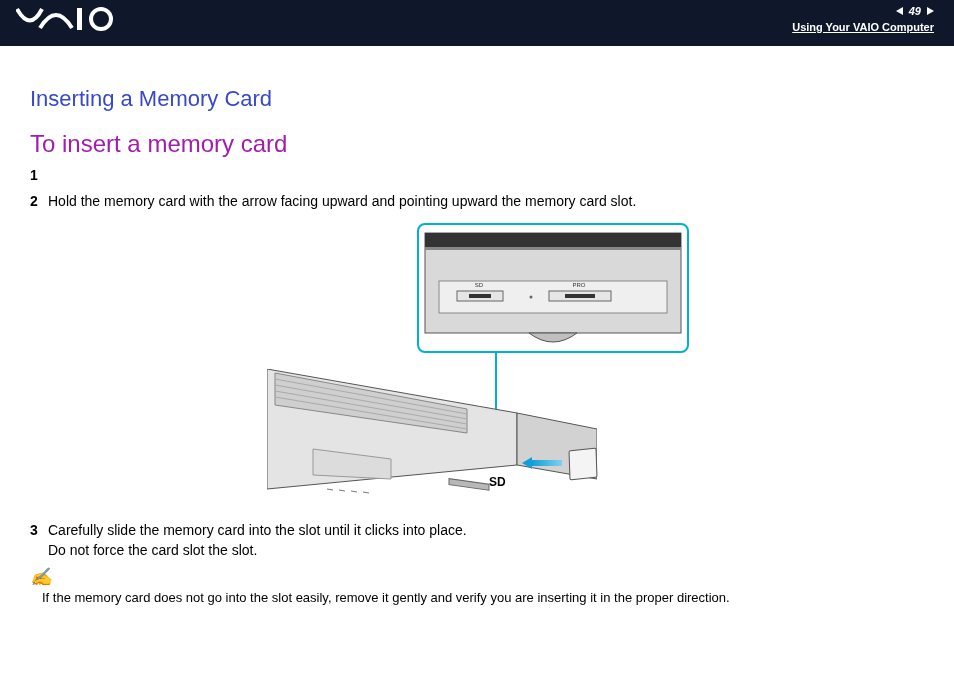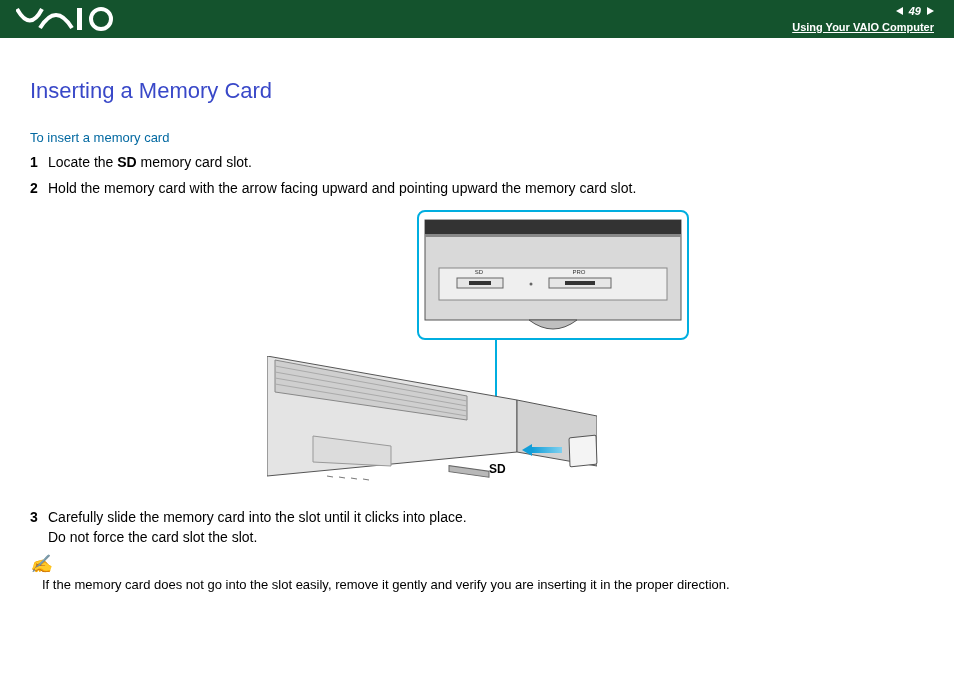--- a/index.html
+++ b/index.html
@@ -6,22 +6,22 @@
     margin: 0;
     padding: 0;
     width: 954px;
     height: 674px;
     font-family: Arial, Helvetica, sans-serif;
     color: #000;
     background: #fff;
   }
   .header {
     width: 100%;
-    height: 38px;
-    background: #14532d;
+    height: 46px;
+    background: #0f172a;
     color: #fff;
     position: relative;
   }
   .logo {
     position: absolute;
     left: 16px;
     top: 6px;
   }
   .nav {
     position: absolute;
@@ -46,26 +46,26 @@
   .nav .pager .tri.right { border-left: 7px solid #fff; }
   .nav .pager .num { font-weight: bold; font-style: italic; }
   .nav .section { font-weight: bold; padding-top: 2px; text-decoration: underline; }
   .body {
     padding: 40px 30px 20px 30px;
   }
   h1 {
     color: #3948c8;
     font-weight: normal;
     font-size: 22px;
-    margin: 0 0 26px 0;
+    margin: 0 0 18px 0;
   }
   h2 {
-    color: #0369a1;
+    color: #a21caf;
     font-weight: normal;
-    font-size: 13px;
+    font-size: 24px;
     margin: 0 0 8px 0;
   }
   ol.steps {
     list-style: none;
     padding: 0;
     margin: 0;
   }
   ol.steps > li {
     display: flex;
     align-items: flex-start;
@@ -177,23 +177,20 @@
   </div>
 </div>
 
 <div class="body">
   <h1>Inserting a Memory Card</h1>
   <h2>To insert a memory card</h2>
 
   <ol class="steps">
     <li>
       <span class="num">1</span>
-      <span>
-        <span>Locate the </span><strong>SD</strong><span> memory card slot.</span>
-      </span>
     </li>
     <li>
       <span class="num">2</span>
       <span>Hold the memory card with the arrow facing upward and pointing upward the memory card slot.</span>
     </li>
   </ol>
 
   <div class="figure">
 
     <div class="callout">

